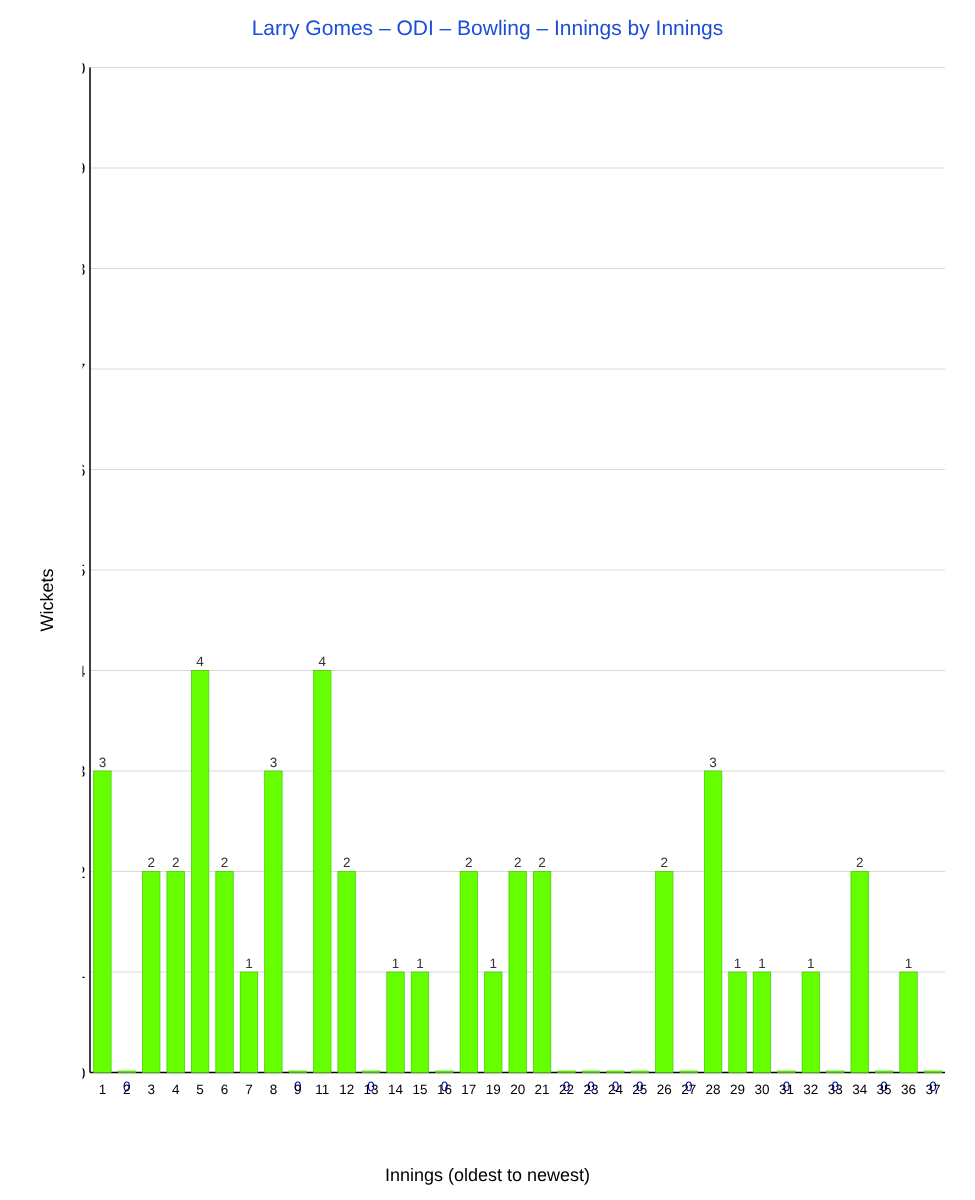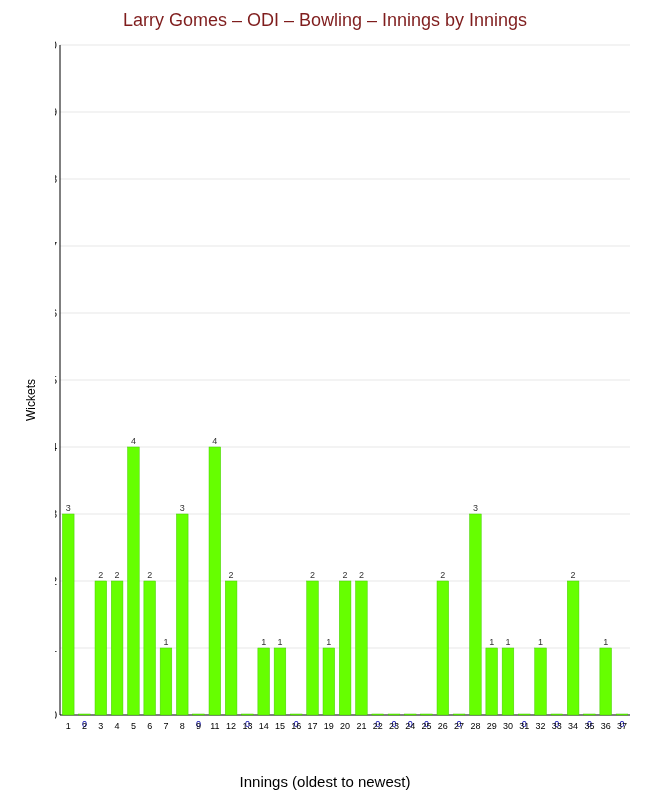--- a/index.html
+++ b/index.html
@@ -12,24 +12,24 @@
       overflow: hidden;
     }
     .chart-container {
       width: 650px;
       height: 800px;
       position: relative;
       background: #fff;
     }
     .chart-title {
       text-align: center;
-      font-size: 18px;
+      font-size: 14px;
       padding-top: 10px;
       padding-bottom: 5px;
-      color: #7f1d1d;
+      color: #1d4ed8;
     }
     .chart-area {
       position: absolute;
       left: 55px;
       top: 40px;
       right: 15px;
       bottom: 60px;
       background: #fff;
     }
     .y-axis-label {
@@ -39,21 +39,21 @@
       transform: translateY(-50%) rotate(-90deg);
       font-size: 12px;
       color: #000;
       white-space: nowrap;
     }
     .x-axis-label {
       position: absolute;
       bottom: 10px;
       left: 50%;
       transform: translateX(-50%);
-      font-size: 15px;
+      font-size: 12px;
       color: #000;
     }
     .copyright {
       position: absolute;
       bottom: 2px;
       left: 50%;
       transform: translateX(-50%);
       font-size: 10px;
       color: #333;
     }

